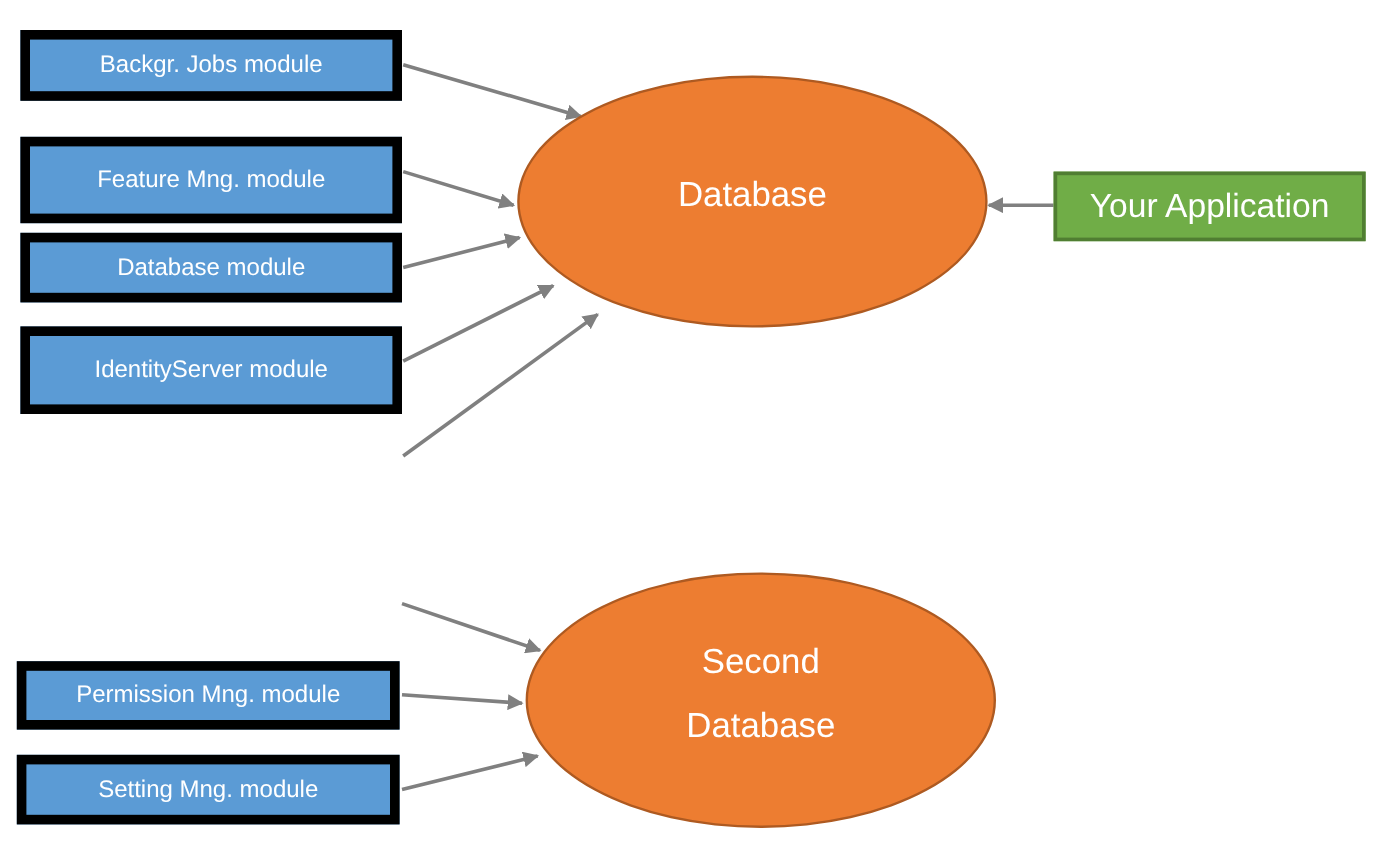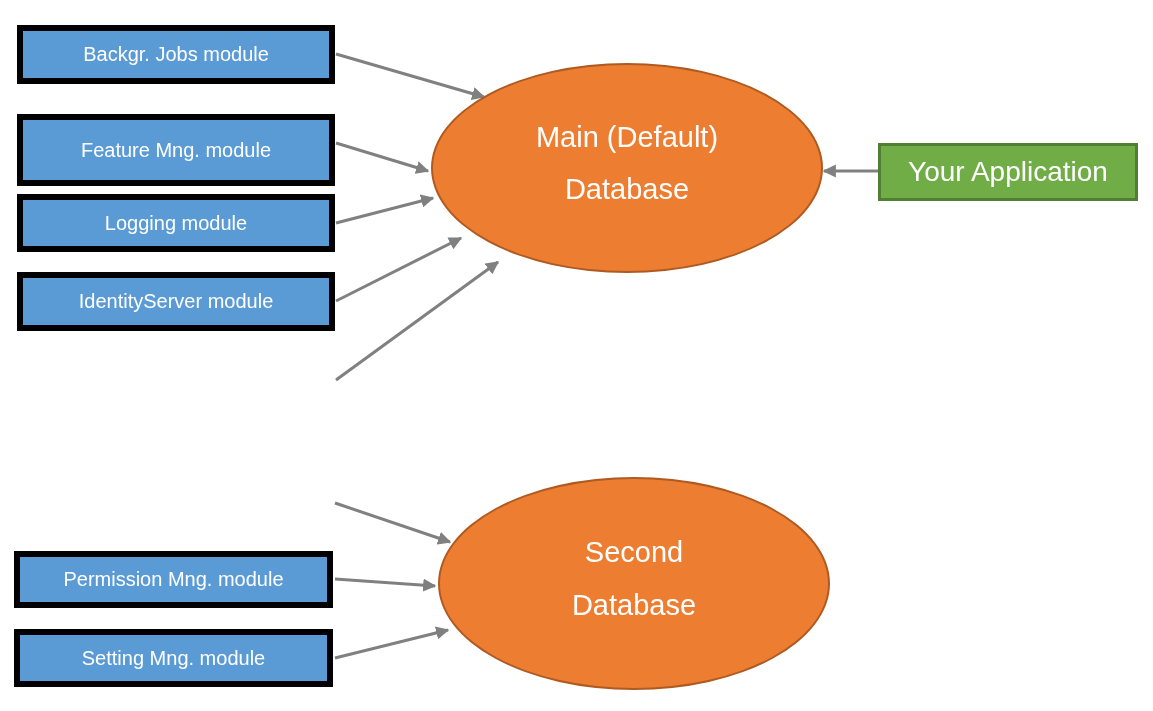--- a/index.html
+++ b/index.html
@@ -27,21 +27,21 @@
     position: absolute;
     box-sizing: border-box;
     display: flex;
     align-items: center;
     justify-content: center;
     color: #ffffff;
     text-align: center;
   }
   .module {
     background: #5b9bd5;
-    border: 6px solid #000000;
+    border: 8px solid #000000;
     font-size: 20px;
   }
   .db {
     background: #ed7d31;
     border: 2px solid #ae5a21;
     border-radius: 50%;
     flex-direction: column;
     font-size: 29px;
     line-height: 1.8;
   }
@@ -73,33 +73,32 @@
       <line x1="878" y1="171" x2="824" y2="171" stroke="#808080" stroke-width="3" marker-end="url(#arrowhead)"></line>
       <line x1="335" y1="503" x2="450" y2="542" stroke="#808080" stroke-width="3" marker-end="url(#arrowhead)"></line>
       <line x1="335" y1="579" x2="435" y2="586" stroke="#808080" stroke-width="3" marker-end="url(#arrowhead)"></line>
       <line x1="335" y1="658" x2="448" y2="630" stroke="#808080" stroke-width="3" marker-end="url(#arrowhead)"></line>
     </svg>
 
   <div class="node module" style="left:17px; top:25px; width:318px; height:59px">Backgr. Jobs module</div>
 
   <div class="node module" style="left:17px; top:114px; width:318px; height:72px">Feature Mng. module</div>
 
-  <div class="node module" style="left:17px; top:194px; width:318px; height:58px">Logging module</div>
+  <div class="node module" style="left:17px; top:194px; width:318px; height:58px">Database module</div>
 
-  <div class="node module" style="left:17px; top:272px; width:318px; height:59px">IdentityServer module</div>
+  <div class="node module" style="left:17px; top:272px; width:318px; height:73px">IdentityServer module</div>
 
 
 
   <div class="node module" style="left:14px; top:551px; width:319px; height:57px">Permission Mng. module</div>
 
   <div class="node module" style="left:14px; top:629px; width:319px; height:58px">Setting Mng. module</div>
 
   <div class="node db" style="left:431px; top:63px; width:392px; height:210px">
     <div class="db-lines">
-      <div>Main (Default)</div>
       <div>Database</div>
     </div>
   </div>
 
   <div class="node db" style="left:438px; top:477px; width:392px; height:213px">
     <div class="db-lines">
       <div>Second</div>
       <div>Database</div>
     </div>
   </div>

